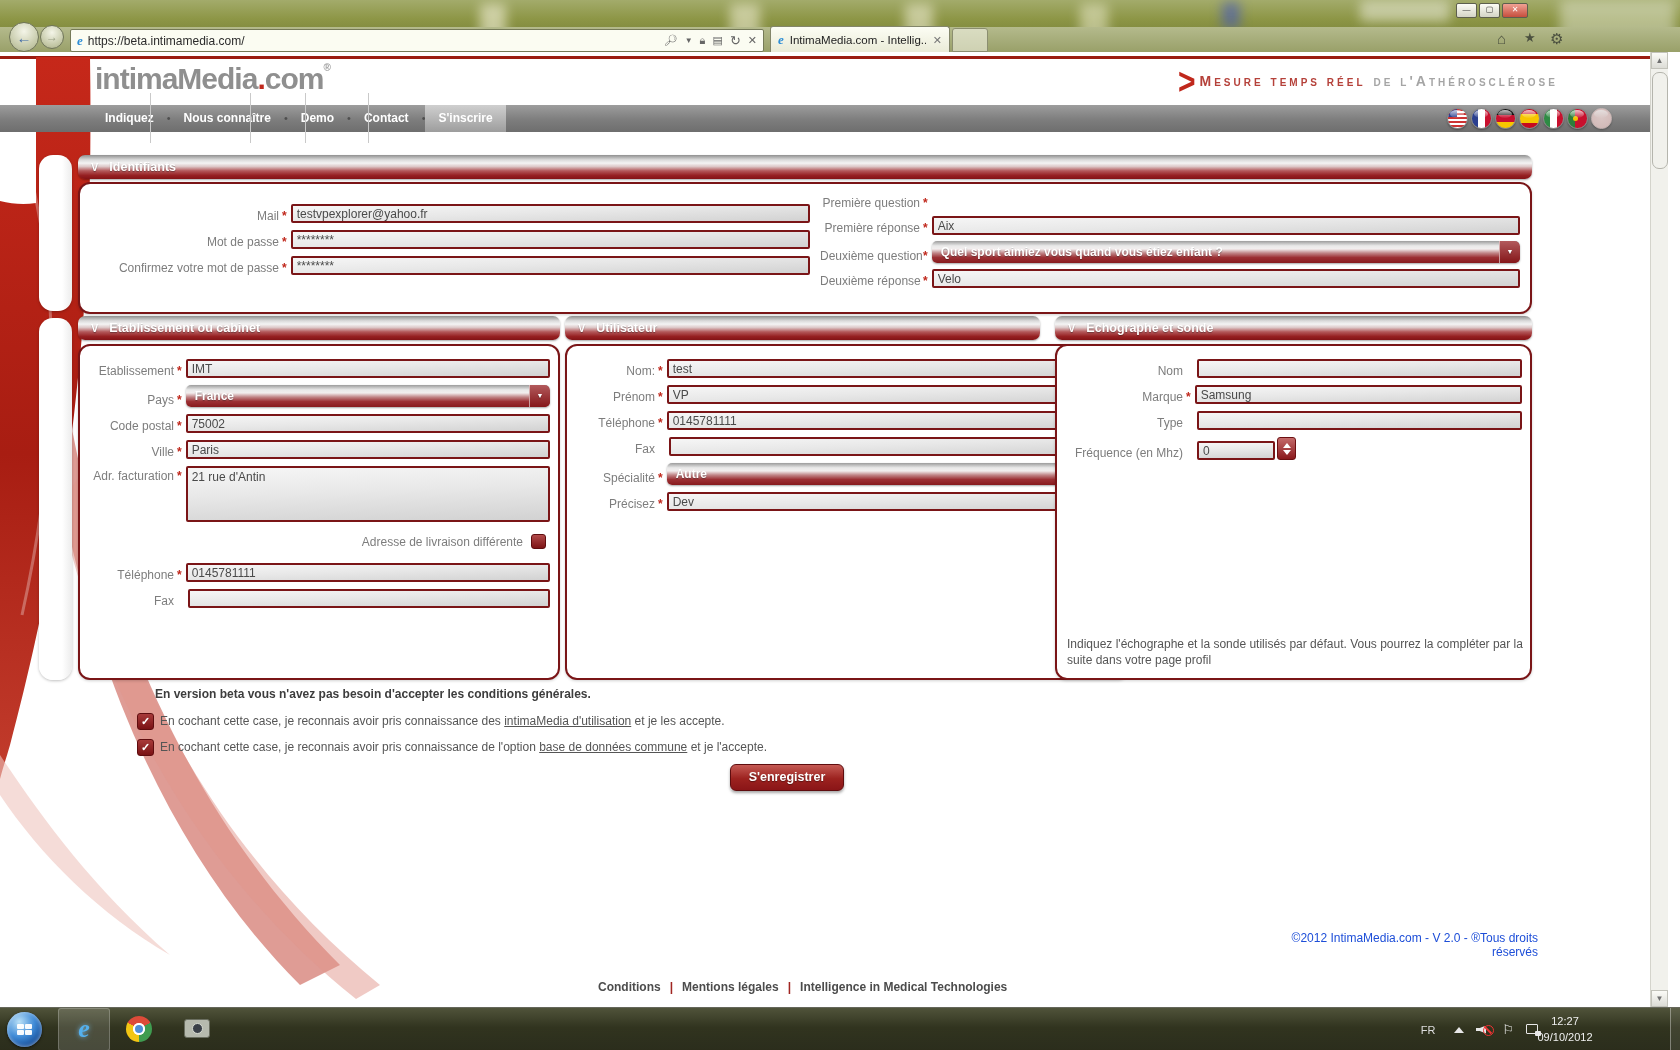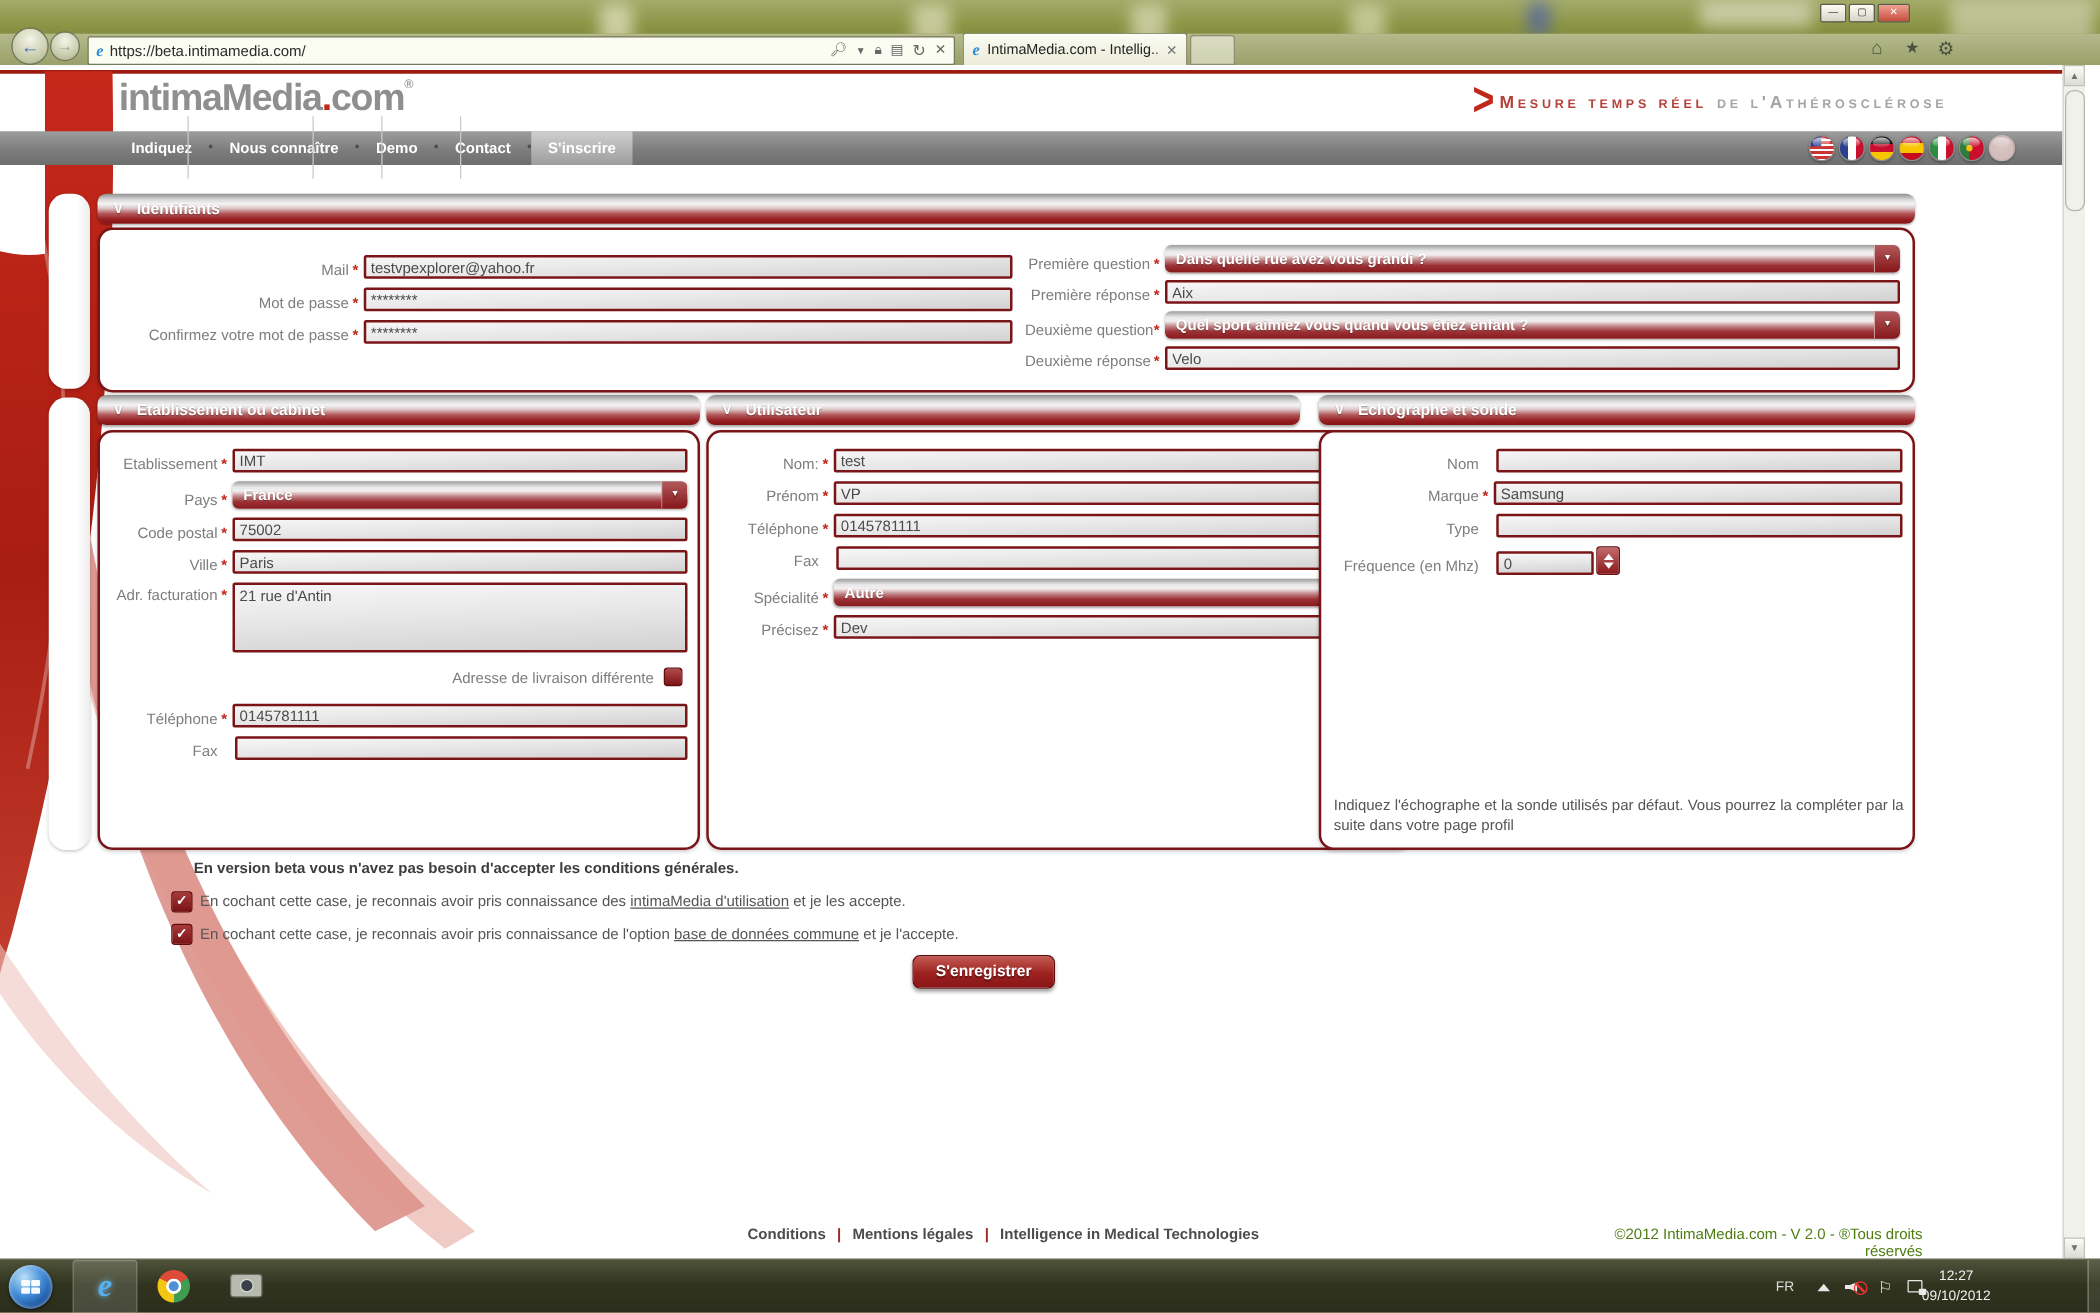--- a/index.html
+++ b/index.html
@@ -103,21 +103,21 @@
   .cbtext{position:absolute;font-size:12px;color:#555}
   .cbtext u{cursor:pointer}
   .note{position:absolute;left:10px;right:4px;bottom:10px;font-size:12px;color:#555;line-height:1.35}
   .submit{position:absolute;left:730px;top:712px;width:112px;height:25px;border-radius:6px;
     border:1px solid #5f0d0f;background:linear-gradient(180deg,#c55a54,#9c221f 55%,#8a1517);
     color:#fff;font-weight:bold;font-size:12.5px;text-align:center;line-height:25px;
     box-shadow:0 2px 3px rgba(0,0,0,.35);text-shadow:0 1px 1px rgba(0,0,0,.4)}
   .footer-links{position:absolute;left:598px;top:928px;font-size:12px;font-weight:bold;color:#4c4c4c;
     display:flex;align-items:flex-start}
   .fsep{color:#a12622;padding:0 9px;font-weight:bold}
-  .copyright{position:absolute;left:1250px;top:928px;width:288px;text-align:right;font-size:12px;color:#4d7c0f}
+  .copyright{position:absolute;left:1250px;top:879px;width:288px;text-align:right;font-size:12px;color:#1d4ed8}
 
   
   .sbar{position:absolute;left:1650px;top:0;width:17px;height:955px;background:#f1f1ec;border-left:1px solid #d4d4cc}
   .sbtn{position:absolute;left:0;width:17px;height:17px;background:linear-gradient(#fbfbf7,#dcdcd6);
     border:1px solid #c2c2ba;box-sizing:border-box;color:#707070;font-size:8px;text-align:center;line-height:15px}
   .sthumb{position:absolute;left:1px;top:20px;width:14px;height:95px;border-radius:7px;
     background:linear-gradient(90deg,#ececе8,#cfcfc7);border:1px solid #b5b5ad}
 
   
   .taskbar{position:absolute;left:0;top:1007px;width:1680px;height:43px;
@@ -287,23 +287,20 @@
         <span class="req">*</span>
         <div class="fctl">
             <input class="inp" value="********" style="">
           </div>
       </div>
     </div>
     <div style="position:absolute;left:740px;top:12px;width:700px">
       <div class="frow" style="margin-bottom:6px">
         <div class="flabel" style="width:100px">Première question</div>
         <span class="req">*</span>
-        <div class="fctl">
-            <div class="sel"><span>Dans quelle rue avez vous grandi ?</span><span class="sel-arrow"></span></div>
-          </div>
       </div>
       <div class="frow" style="margin-bottom:6px">
         <div class="flabel" style="width:100px">Première réponse</div>
         <span class="req">*</span>
         <div class="fctl">
             <input class="inp" value="Aix" style="">
           </div>
       </div>
       <div class="frow" style="margin-bottom:6px">
         <div class="flabel" style="width:100px">Deuxième question</div>

